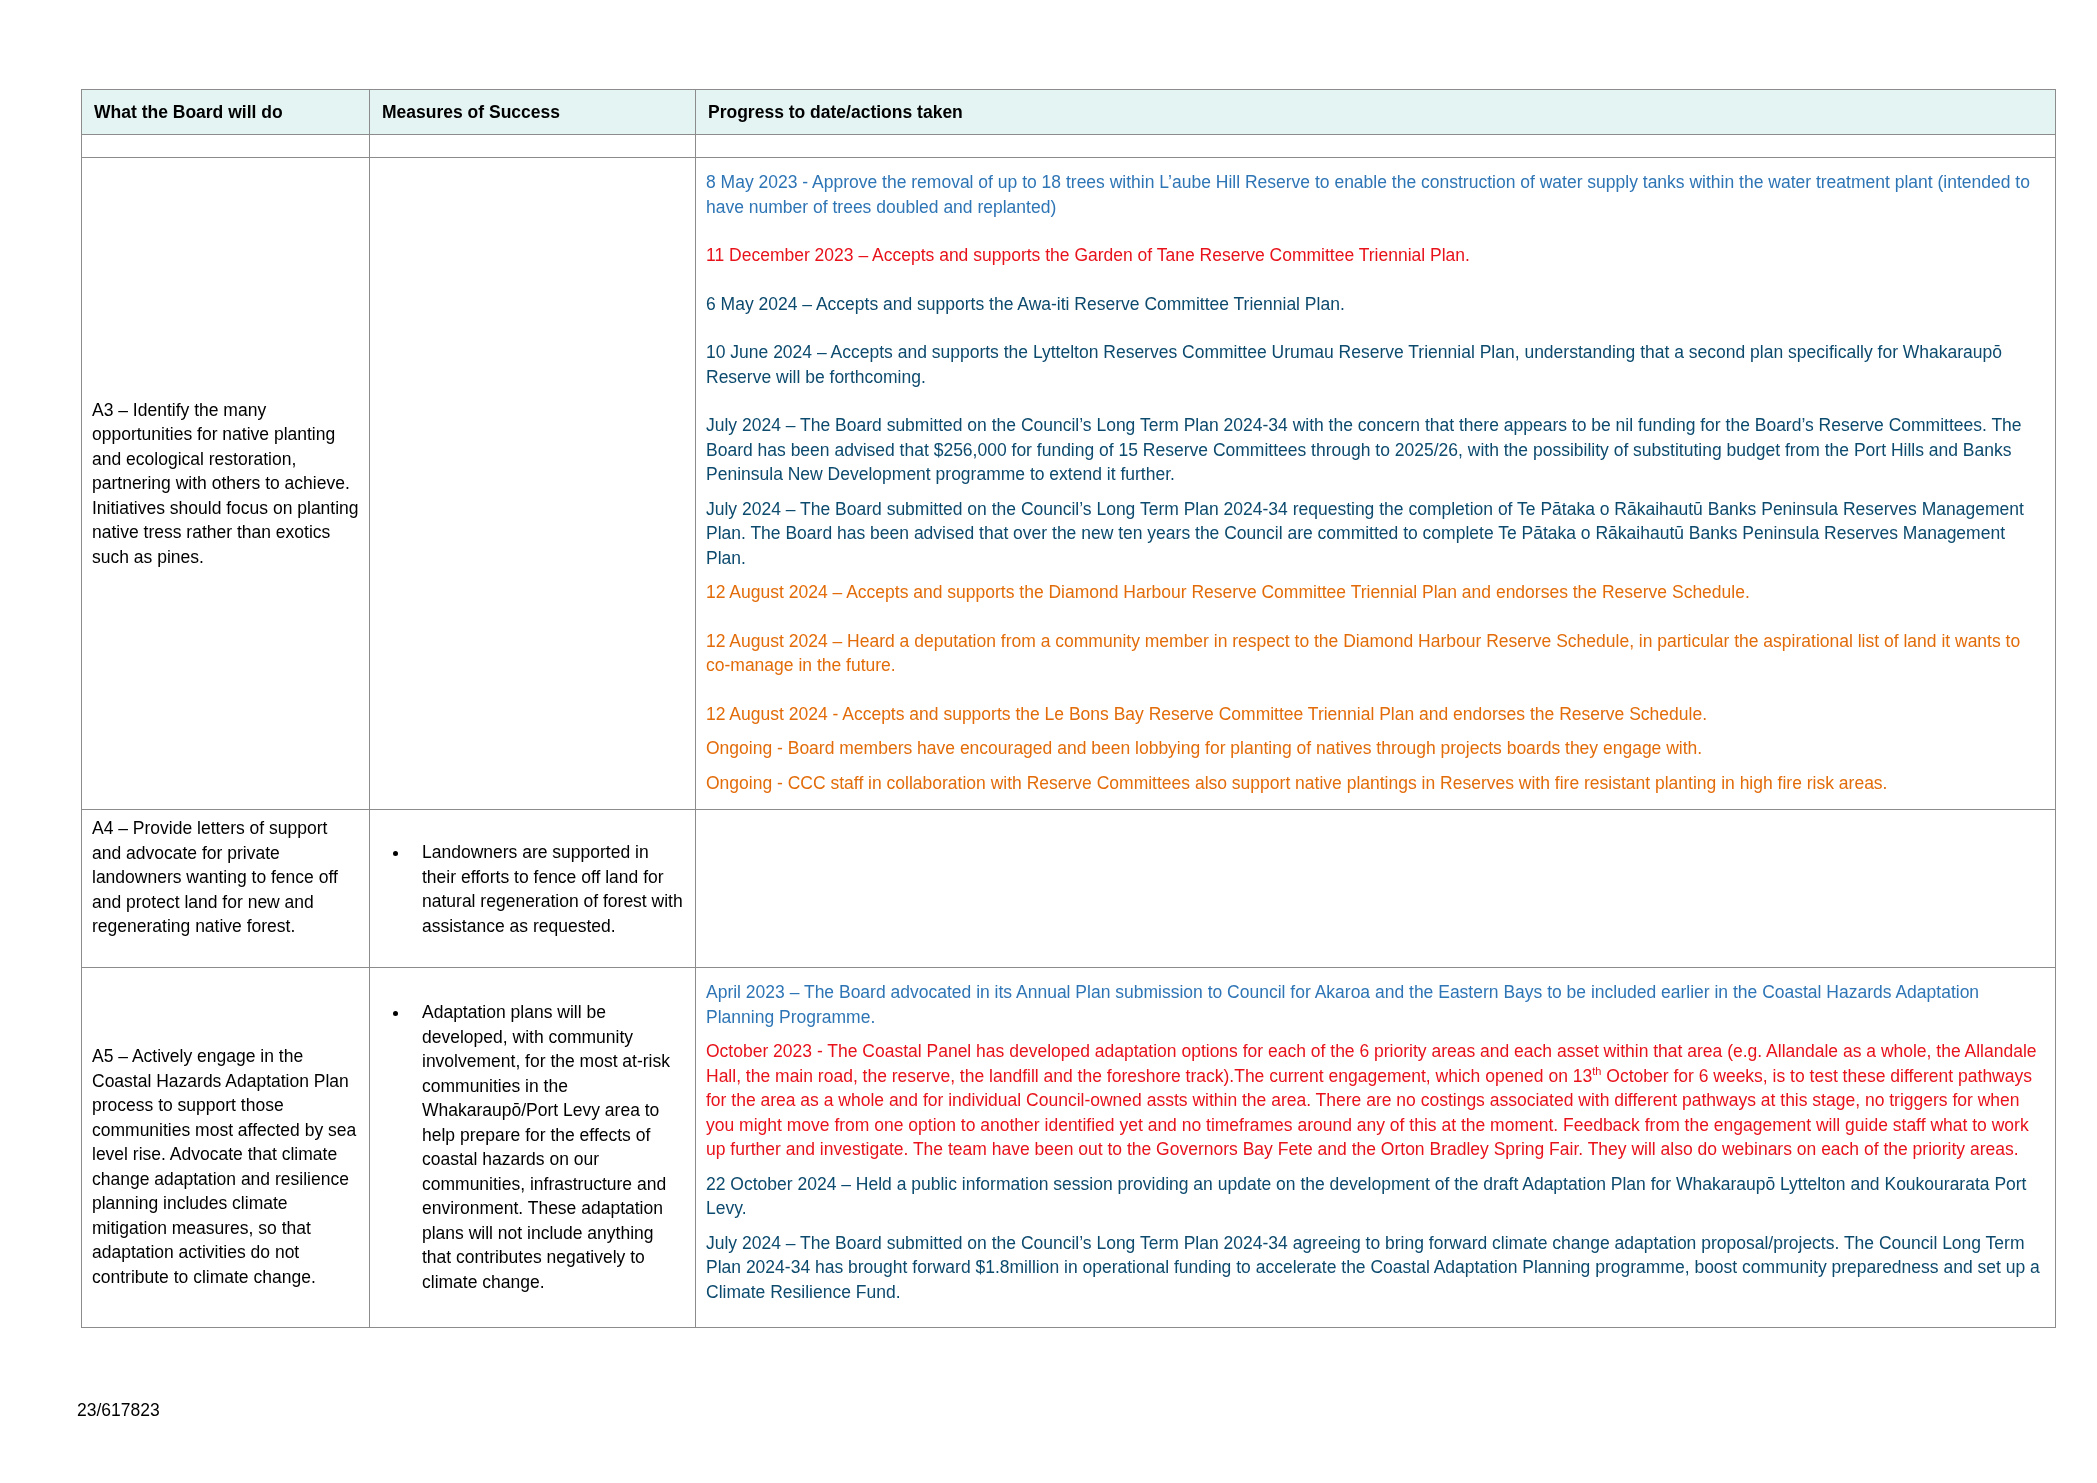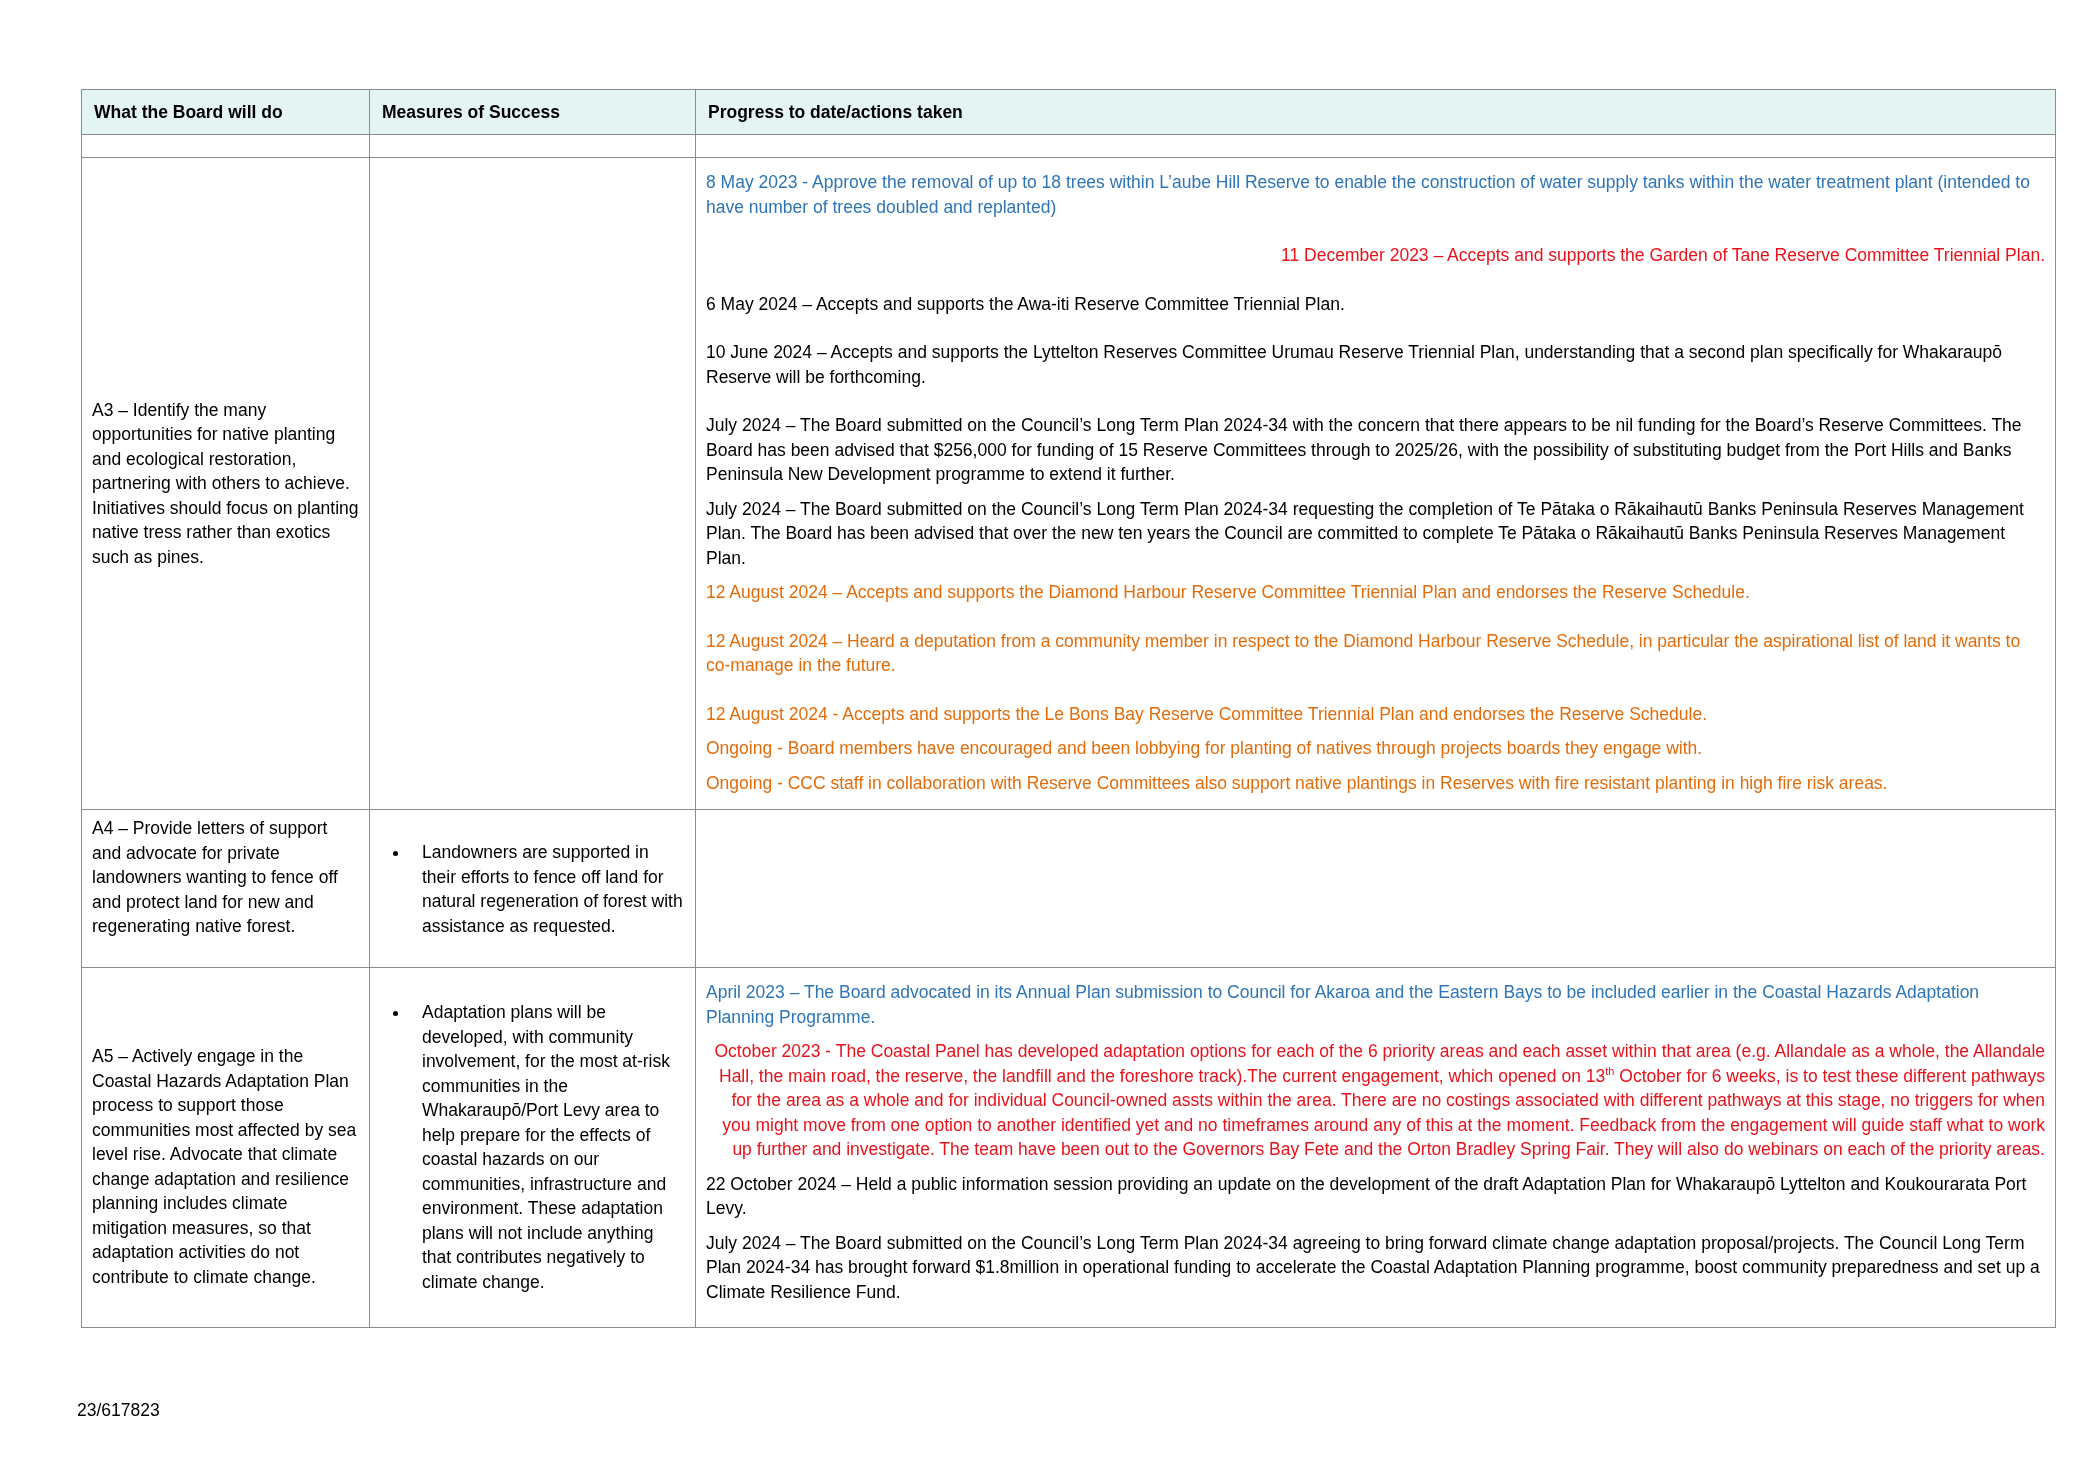--- a/index.html
+++ b/index.html
@@ -24,22 +24,22 @@
   .header-row td {
     background: #e3f4f3; font-weight: bold; height: 44px; vertical-align: middle;
     font-size: 17.5px;
     padding-left: 12px;
   }
   .spacer-row td { height: 22px; }
   .a3-left { vertical-align: middle !important; }
   .col-text { padding-top: 6px !important; }
   .progress p { margin: 0; }
   .c-blue { color: #2e75b6; }
-  .c-red { color: #e8121b; text-align: right; }
-  .c-purple { color: #000000; }
+  .c-red { color: #e8121b; }
+  .c-purple { color: #0c4a6e; }
   .c-orange { color: #e36c0a; }
   .gap-lg { margin-top: 24px !important; }
   .gap-sm { margin-top: 10px !important; }
   ul.measures { margin: 0; padding-left: 30px; }
   ul.measures li { padding-left: 12px; }
   .footer-ref {
     position: absolute; left: 77px; top: 1400px; font-size: 17.5px;
   }
   sup { font-size: 11px; line-height: 0; }
 </style>

